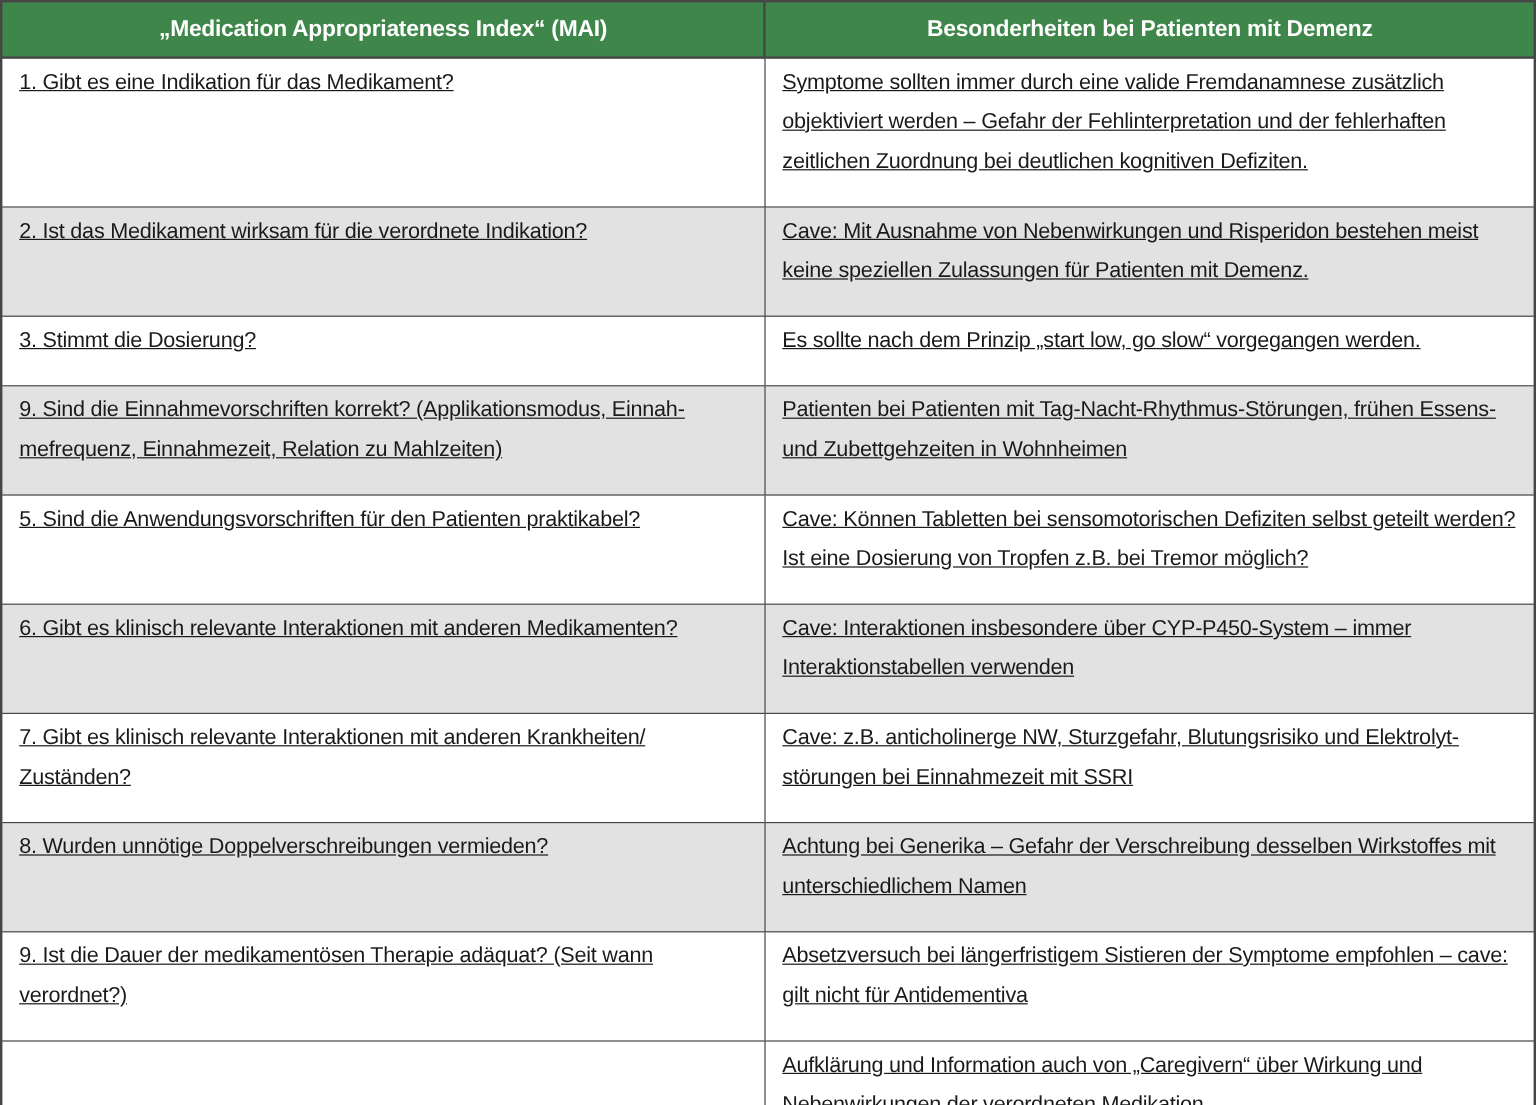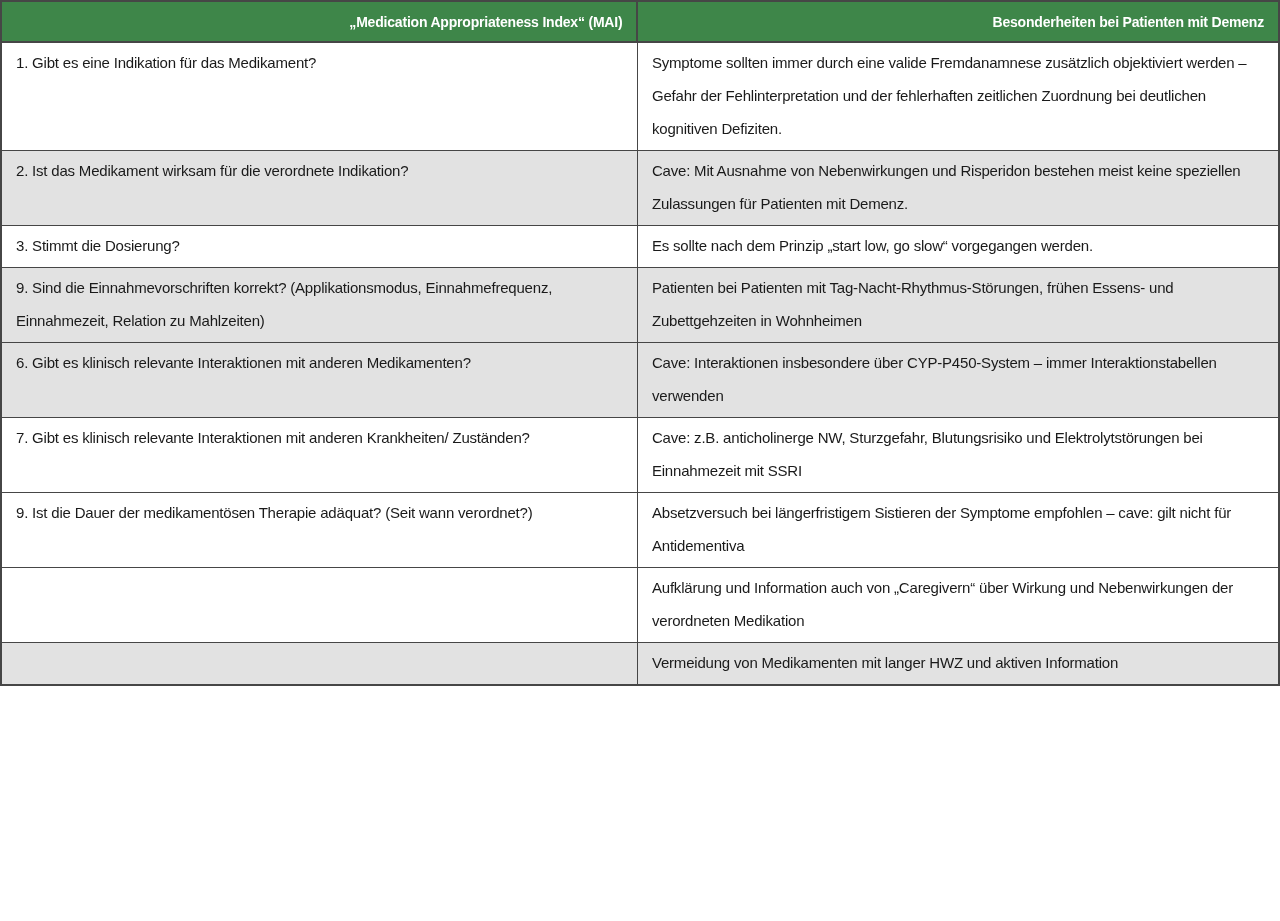--- a/index.html
+++ b/index.html
@@ -20,35 +20,36 @@
     width: 100%;
     border-collapse: collapse;
     border: 2px solid var(--border, #464646);
     table-layout: fixed;
   }
   col.col-left  { width: 49.8%; }
   col.col-right { width: 50.2%; }
   th {
     background: var(--header-bg, #3e8649);
     color: var(--header-text, #ffffff);
-    text-align: right;
-    font-size: 14px;
+    text-align: center;
+    font-size: 19px;
     font-weight: bold;
     letter-spacing: -0.2px;
     padding: 12px 14px 11px 14px;
     border: 2px solid var(--border, #464646);
   }
   td {
-    font-size: 15px;
+    font-size: 18px;
     line-height: 33px;
     letter-spacing: -0.2px;
-    padding: 3px 14px 5px 14px;
+    padding: 3px 14px 21px 14px;
     border: 1px solid var(--border, #464646);
     vertical-align: top;
     background: #ffffff;
+    text-decoration: underline;
   }
   tr.alt td {
     background: var(--row-alt-bg, #e2e2e2);
   }
   .caption {
     font-size: 19px;
     letter-spacing: -0.2px;
     padding: 9px 2px 10px 2px;
     color: var(--text, #1a1a1a);
   }
@@ -79,27 +80,35 @@
           <td>Cave: Mit Ausnahme von Nebenwirkungen und Risperidon bestehen meist keine speziellen Zulassungen für Patienten mit Demenz.</td>
         </tr>
         <tr>
           <td>3. Stimmt die Dosierung?</td>
           <td>Es sollte nach dem Prinzip „start low, go slow“ vorgegangen werden.</td>
         </tr>
         <tr class="alt">
           <td>9. Sind die Einnahmevorschriften korrekt? (Applikationsmodus, Einnah­mefrequenz, Einnahmezeit, Relation zu Mahlzeiten)</td>
           <td>Patienten bei Patienten mit Tag-Nacht-Rhythmus-Störungen, frühen Essens- und Zubettgehzeiten in Wohnheimen</td>
         </tr>
+        <tr>
+          <td>5. Sind die Anwendungsvorschriften für den Patienten praktikabel?</td>
+          <td>Cave: Können Tabletten bei sensomotorischen Defiziten selbst geteilt werden? Ist eine Dosierung von Tropfen z.B. bei Tremor möglich?</td>
+        </tr>
         <tr class="alt">
           <td>6. Gibt es klinisch relevante Interaktionen mit anderen Medikamenten?</td>
           <td>Cave: Interaktionen insbesondere über CYP-P450-System – immer Interaktionstabellen verwenden</td>
         </tr>
         <tr>
           <td>7. Gibt es klinisch relevante Interaktionen mit anderen Krankheiten/ Zuständen?</td>
           <td>Cave: z.B. anticholinerge NW, Sturzgefahr, Blutungsrisiko und Elektrolyt­störungen bei Einnahmezeit mit SSRI</td>
+        </tr>
+        <tr class="alt">
+          <td>8. Wurden unnötige Doppelverschreibungen vermieden?</td>
+          <td>Achtung bei Generika – Gefahr der Verschreibung desselben Wirkstoffes mit unterschiedlichem Namen</td>
         </tr>
         <tr>
           <td>9. Ist die Dauer der medikamentösen Therapie adäquat? (Seit wann verordnet?)</td>
           <td>Absetzversuch bei längerfristigem Sistieren der Symptome empfohlen – cave: gilt nicht für Antidementiva</td>
         </tr>
         <tr>
           <td></td>
           <td>Aufklärung und Information auch von „Caregivern“ über Wirkung und Nebenwirkungen der verordneten Medikation</td>
         </tr>
         <tr class="alt">

